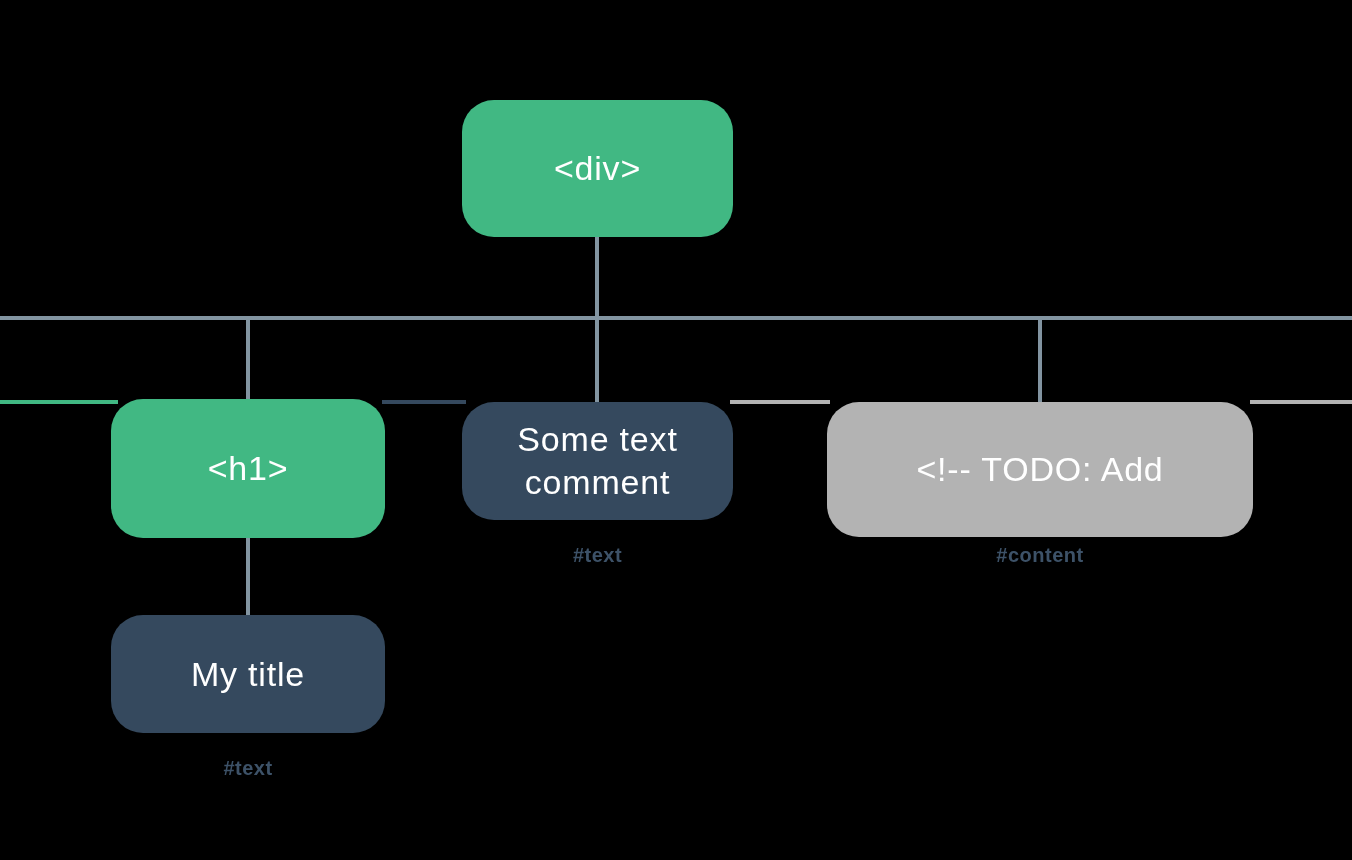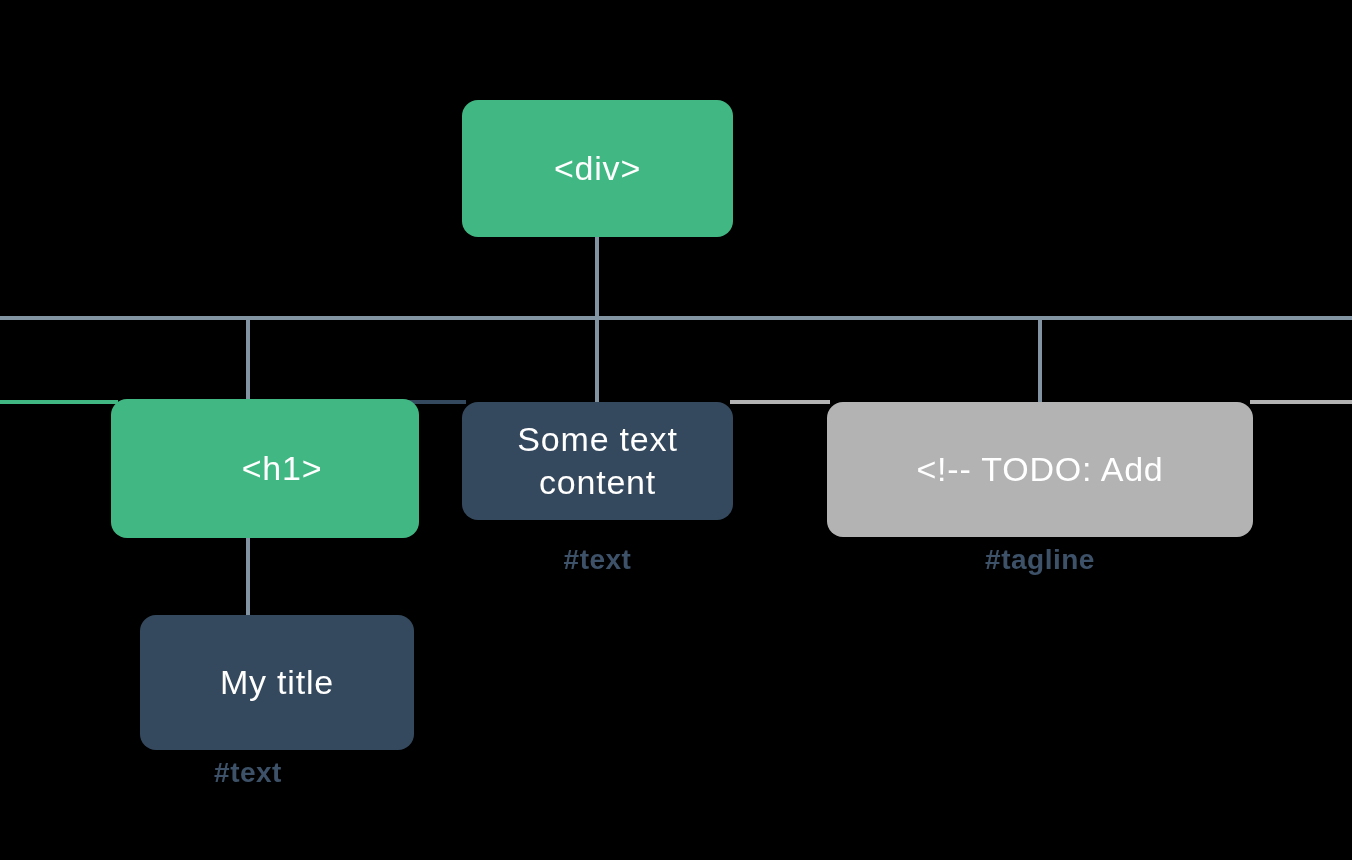--- a/index.html
+++ b/index.html
@@ -27,47 +27,47 @@
   .seg-right2  { left: 1250px; top: 400px; width: 102px; }
 
   .v-root    { left: 595px; top: 237px; height: 165px; }
   .v-h1      { left: 246px; top: 316px; height: 85px; }
   .v-comment { left: 1038px; top: 316px; height: 88px; }
   .v-mytitle { left: 246px; top: 538px; height: 78px; }
 
   
   .node {
     position: absolute;
-    border-radius: 16px;
+    border-radius: 32px;
     color: var(--box-text, #fff);
     display: flex;
     flex-direction: column;
     align-items: center;
     justify-content: center;
     text-align: center;
     font-size: 34px;
     font-weight: 500;
     letter-spacing: 0.8px;
     line-height: 43px;
     white-space: pre;
   }
   .node-element { background: var(--element, #41b883); }
   .node-text    { background: var(--text-node, #35495e); }
   .node-comment { background: var(--comment-node, #b3b3b3); gap: 19px; }
 
   .box-div     { left: 462px; top: 100px; width: 271px; height: 137px; }
-  .box-h1      { left: 111px; top: 399px; width: 274px; height: 139px; padding-left: 34px; }
+  .box-h1      { left: 111px; top: 399px; width: 274px; height: 139px; }
   .box-textnode{ left: 462px; top: 402px; width: 271px; height: 118px; }
   .box-comment { left: 827px; top: 402px; width: 426px; height: 135px; }
-  .box-mytitle { left: 111px; top: 615px; width: 274px; height: 135px; margin-left: 29px; }
+  .box-mytitle { left: 111px; top: 615px; width: 274px; height: 118px; }
 
   
   .badge {
     position: absolute;
-    font-size: 28px;
+    font-size: 20px;
     font-weight: 600;
     letter-spacing: 0.5px;
     color: var(--label, #3d5268);
     text-align: center;
   }
   .badge-textnode { left: 462px; top: 544px; width: 271px; }
   .badge-comment  { left: 827px; top: 544px; width: 426px; }
   .badge-mytitle  { left: 111px; top: 757px; width: 274px; }
 </style>
 </head>
@@ -89,28 +89,28 @@
   <div class="node node-element box-div">
     <span>&lt;div&gt;</span>
   </div>
 
   <div class="node node-element box-h1">
     <span>&lt;h1&gt;</span>
   </div>
 
   <div class="node node-text box-textnode">
     <span>Some text</span>
-    <span>content</span>
+    <span>comment</span>
   </div>
 
   <div class="node node-comment box-comment">
     <span>&lt;!-- TODO: Add</span>
   </div>
 
   <div class="node node-text box-mytitle">
     <span>My title</span>
   </div>
 
   <div class="badge badge-textnode">#text</div>
-  <div class="badge badge-comment">#tagline</div>
+  <div class="badge badge-comment">#content</div>
   <div class="badge badge-mytitle">#text</div>
 
 </div>
 
 </body></html>

